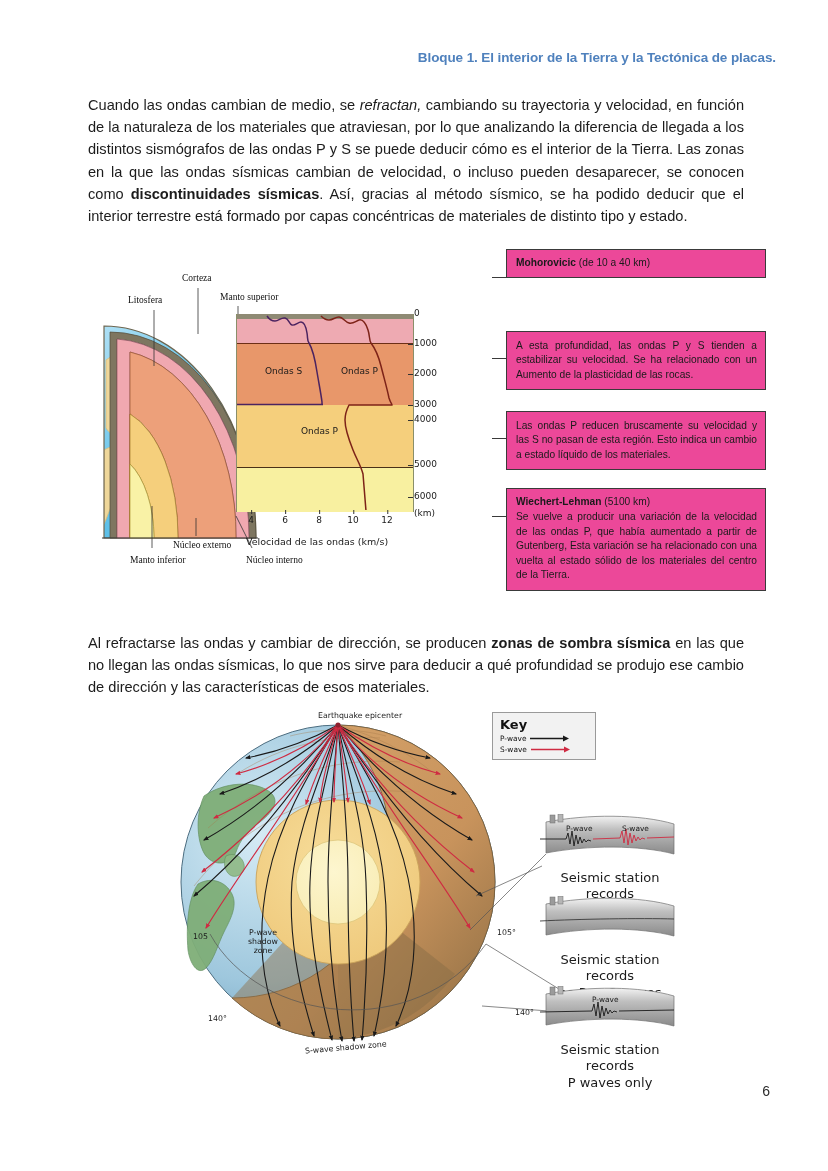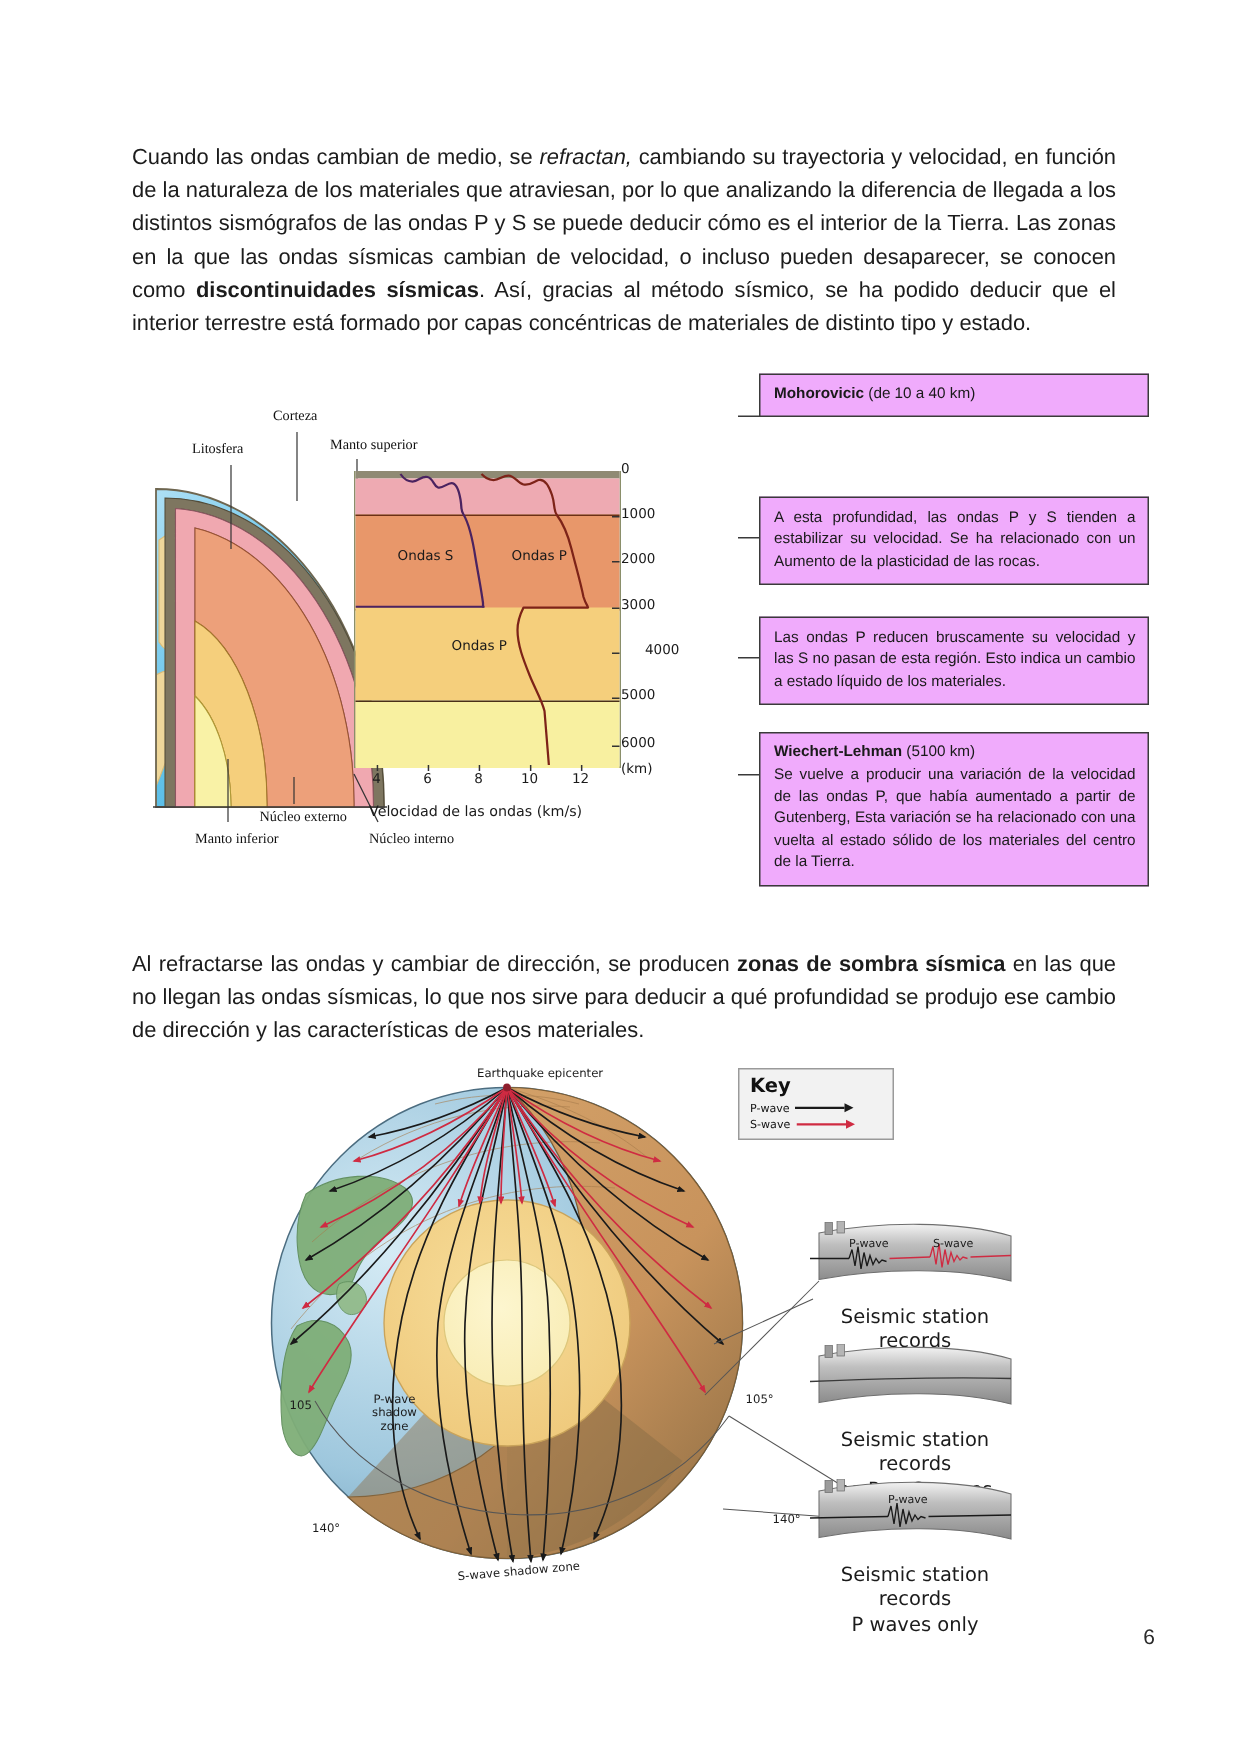--- a/index.html
+++ b/index.html
@@ -189,21 +189,21 @@
     top: 0;
     width: 306px;
   }
   .callout {
     position: absolute;
     left: 6px;
     width: 260px;
     box-sizing: border-box;
     border: 1.4px solid #3a3a3a;
     padding: 6px 8px 7px 9px;
-    background: #f0abfc;
+    background: #ec4899;
   }
   .callout .c-title { font-size: 10.2px; line-height: 1.38; }
   .callout .c-title b { font-weight: bold; }
   .callout .c-body {
     font-size: 10.2px;
     line-height: 1.42;
     text-align: justify;
     margin-top: 1px;
   }
   #callout-moho  { top: 1px; }
@@ -279,20 +279,21 @@
     font-size: 7.4px;
     font-family: "DejaVu Sans", sans-serif;
     color: #1b1b1b;
   }
 </style>
 </head>
 <body>
 
 <div class="page">
 
+  <div class="doc-header">Bloque 1. El interior de la Tierra y la Tectónica de placas.</div>
 
   <div class="para" id="para-1">
     <span>Cuando las ondas cambian de medio, se </span><i>refractan,</i><span> cambiando su trayectoria y velocidad, en función de la naturaleza de los materiales que atraviesan, por lo que analizando la diferencia de llegada a los distintos sismógrafos de las ondas P y S se puede deducir cómo es el interior de la Tierra. Las zonas en la que las ondas sísmicas cambian de velocidad, o incluso pueden desaparecer, se conocen como </span><b>discontinuidades sísmicas</b><span>. Así, gracias al método sísmico, se ha podido deducir que el interior terrestre está formado por capas concéntricas de materiales de distinto tipo y estado.</span>
   </div>
 
   <div id="figure-1">
 
     <div class="fig1-left">
 
       <svg class="earth-svg" width="400" height="320" viewBox="0 0 400 320">
@@ -374,21 +375,21 @@
         <div class="wave-label" id="wl-s">Ondas S</div>
         <div class="wave-label" id="wl-p1">Ondas P</div>
         <div class="wave-label" id="wl-p2">Ondas P</div>
       </div>
 
       <div class="depth-axis">
         <div class="depth-tick notick" style="top:-6px;">0</div>
         <div class="depth-tick" style="top:24px;">1000</div>
         <div class="depth-tick" style="top:54px;">2000</div>
         <div class="depth-tick" style="top:85px;">3000</div>
-        <div class="depth-tick" style="top:115px;padding-left:16px;">4000</div>
+        <div class="depth-tick" style="top:100px;">4000</div>
         <div class="depth-tick" style="top:145px;">5000</div>
         <div class="depth-tick" style="top:177px;">6000</div>
         <div class="depth-tick notick" style="top:194px;">(km)</div>
       </div>
 
       <div class="vel-axis">
         <div class="vel-tick" style="left:15px;">4</div>
         <div class="vel-tick" style="left:49px;">6</div>
         <div class="vel-tick" style="left:83px;">8</div>
         <div class="vel-tick" style="left:117px;">10</div>

